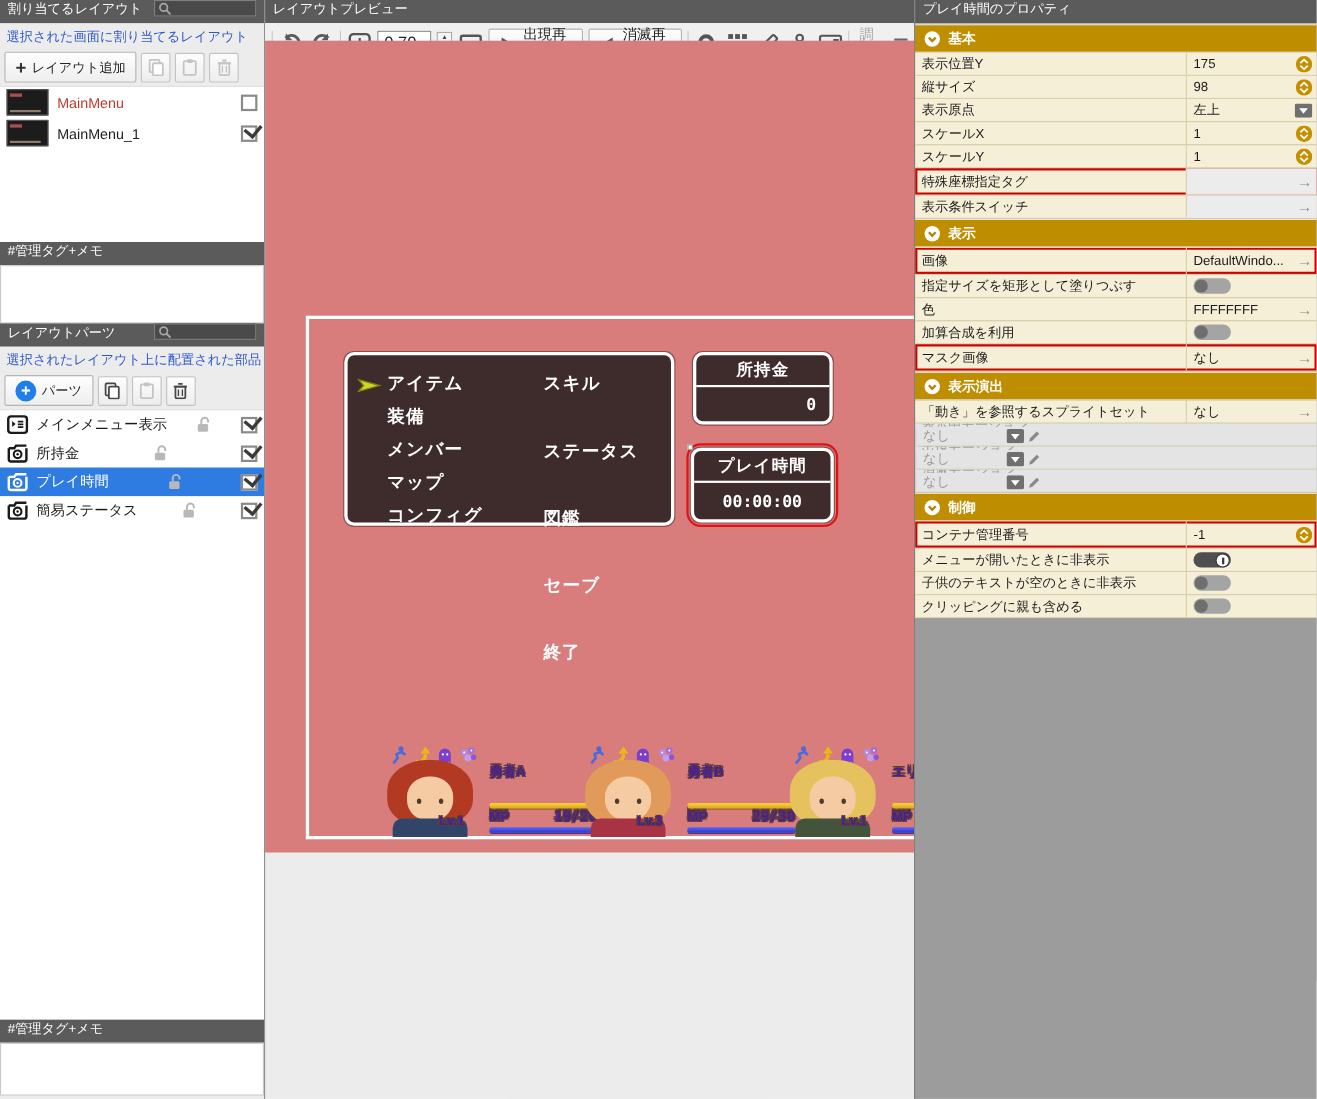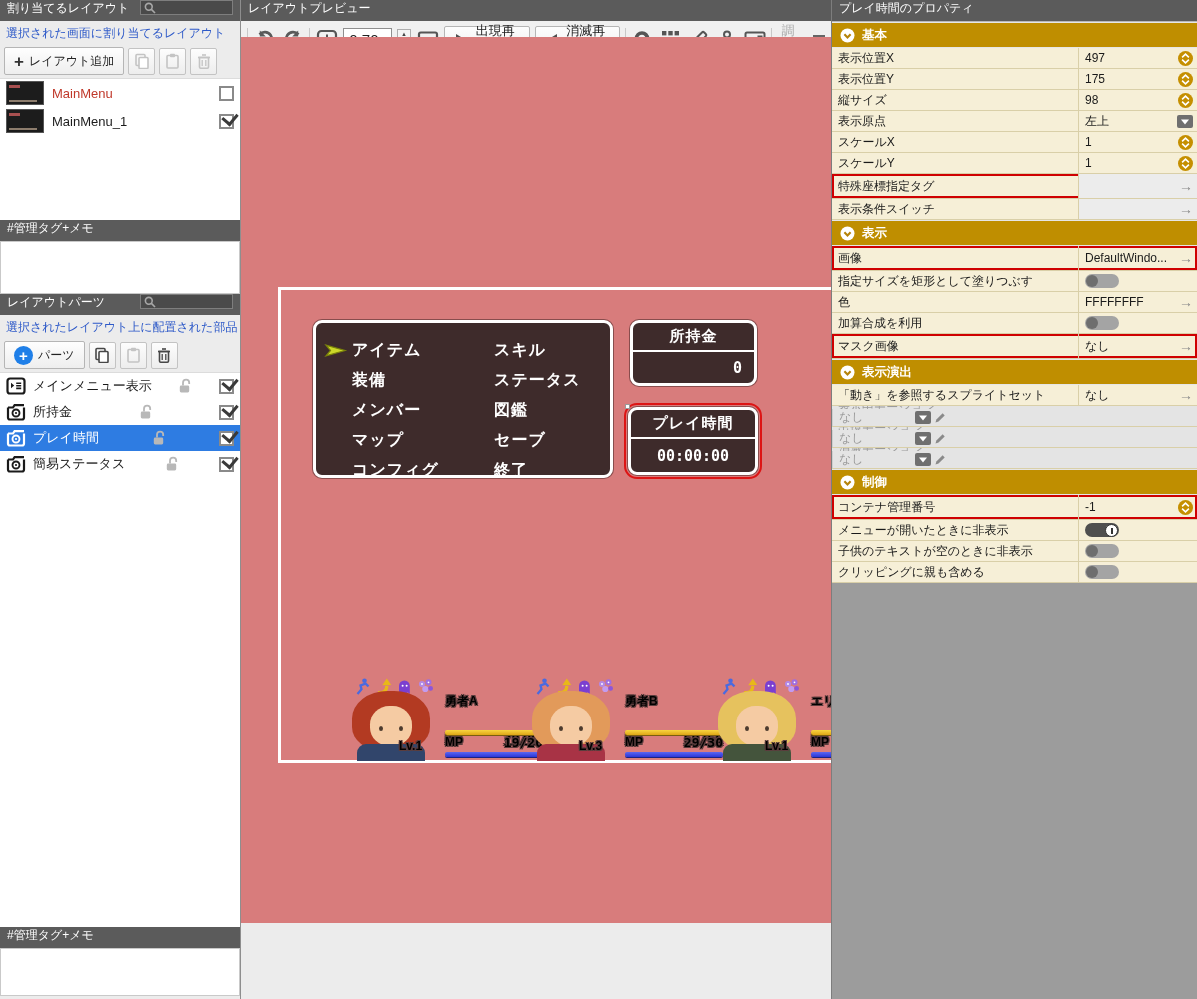--- a/index.html
+++ b/index.html
@@ -48,28 +48,28 @@
   .tico { color:#515151; display:flex; align-items:center; justify-content:center; width:26px; height:26px; }
   .zoom-field { width:54px; height:23px; border:1px solid #8f8f8f; background:#fff; font-size:15px; color:#222; display:flex; align-items:center; padding-left:5px; }
   .spincol { display:flex; flex-direction:column; gap:1px; }
   .spincol span { width:14px; height:10px; border:1px solid #adadad; background:#f4f4f4; font-size:6px; color:#444; display:flex; align-items:center; justify-content:center; }
   .playbtn { height:27px; border:1px solid #b5b5b5; background:linear-gradient(#fdfdfd,#efefef); border-radius:2px; display:flex; align-items:center; gap:7px; padding:0 11px; font-size:13px; color:#222; }
   .tri-r { width:0; height:0; border-left:10px solid #4f4f4f; border-top:6px solid transparent; border-bottom:6px solid transparent; }
   .tri-l { width:0; height:0; border-right:10px solid #4f4f4f; border-top:6px solid transparent; border-bottom:6px solid transparent; }
   .adjust { color:#ababab; font-size:13px; padding:0 4px; }
   .overflow-btn { margin-left:auto; width:13px; height:14px; border-top:2px solid #666; color:#555; font-size:8px; display:flex; align-items:center; justify-content:center; align-self:flex-start; margin-top:14px; }
 
-  .preview-area { position:absolute; left:0; top:37px; width:590px; height:886px; background:#d87c7c; overflow:hidden; }
+  .preview-area { position:absolute; left:0; top:37px; width:590px; height:738px; background:#d87c7c; overflow:hidden; }
   .game-frame { position:absolute; left:37px; top:250px; width:580px; height:476px; border:3px solid #fff; }
   .gbox { position:absolute; background:#3e2b2b; border:3px solid #fff; border-radius:9px; box-shadow:0 0 0 1px rgba(40,20,20,.45); color:#fff; }
   .menu-box { left:72px; top:283px; width:300px; height:158px; }
   .menu-col { position:absolute; top:12px; display:flex; flex-direction:column; }
   .menu-col .menu-item { height:30px; line-height:30px; font-size:16px; font-weight:bold; letter-spacing:1px; white-space:nowrap; }
   .menu-col.colL { left:36px; }
-  .menu-col.colR { left:178px; }
+  .menu-col.colR { left:178px;gap:31px; }
   .menu-cursor { position:absolute; left:8px; top:20px; }
   .money-box { left:389px; top:283px; width:127px; height:66px; }
   .pt-box { left:387px; top:370px; width:130px; height:68px; outline:2px solid #dd1414; outline-offset:2px; }
   .sel-handle { position:absolute; left:-6px; top:-6px; width:5px; height:5px; background:#fff; border:1px solid #999; }
   .gbox .gtitle { height:29px; display:flex; align-items:center; justify-content:center; font-size:15px; font-weight:bold; letter-spacing:1px; border-bottom:2px solid #fff; }
   .gbox .gval { flex:1; display:flex; align-items:center; font-family:"DejaVu Sans Mono",monospace; font-weight:bold; font-size:15px; }
   .gbox { display:flex; flex-direction:column; }
   .gval.right { justify-content:flex-end; padding-right:12px; }
   .gval.center { justify-content:center; }
 
@@ -78,21 +78,21 @@
   .sicons { position:absolute; left:8px; top:0; display:flex; gap:2px; }
   .portrait { position:absolute; left:0; top:14px; width:92px; height:70px; }
   .portrait .hair { position:absolute; left:7px; top:0; width:78px; height:60px; border-radius:46% 46% 40% 40%; }
   .portrait .face { position:absolute; left:25px; top:15px; width:42px; height:40px; border-radius:46%; background:#f5cba3; }
   .portrait .face::before, .portrait .face::after { content:""; position:absolute; top:20px; width:4px; height:5px; background:#4c3b2e; border-radius:50%; }
   .portrait .face::before { left:9px; } .portrait .face::after { right:9px; }
   .portrait .torso { position:absolute; left:12px; bottom:0; width:68px; height:17px; border-radius:9px 9px 0 0; }
   .member.m0 .hair{background:#b33a22;} .member.m0 .torso{background:#31456b;}
   .member.m1 .hair{background:#e29a5a;} .member.m1 .torso{background:#a83345;}
   .member.m2 .hair{background:#e6c25e;} .member.m2 .torso{background:#44543c;}
-  .otext { color:#000000; font-weight:bold; text-shadow:1px 1px 0 #5a3d3d,-1px 1px 0 #5a3d3d,1px -1px 0 #5a3d3d,-1px -1px 0 #5a3d3d; }
+  .otext { color:#4c1d95; font-weight:bold; text-shadow:1px 1px 0 #5a3d3d,-1px 1px 0 #5a3d3d,1px -1px 0 #5a3d3d,-1px -1px 0 #5a3d3d; }
   .mname { position:absolute; left:100px; top:16px; font-size:12px; }
   .srow { position:absolute; left:100px; width:98px; display:flex; justify-content:space-between; font-size:12px; }
   .srow .num { font-family:"DejaVu Sans Mono",monospace; font-size:13px; }
   .srow.hp { top:54px;text-decoration:underline; } .srow.mp { top:58px; }
   .gauge { position:absolute; left:100px; width:98px; height:5px; border-radius:2px; }
   .gauge.hp { top:53px; background:linear-gradient(#f8d440,#dfa616); box-shadow:0 1px 0 #7a5d10; }
   .gauge.mp { top:75px; background:linear-gradient(#5a66f0,#2a36d8); box-shadow:0 1px 0 #1a2280; }
   .mlv { position:absolute; left:54px; top:62px; font-size:12px; }
 
   
@@ -621,35 +621,20 @@
         <div class="sec-bar">
           <span>
             <svg width="15" height="15" viewBox="0 0 15 15">
               <circle cx="7.5" cy="7.5" r="7" fill="#fff"></circle>
               <path d="M4.4 6.2 7.5 9.4l3.1-3.2" fill="none" stroke="#b5830a" stroke-width="2.1"></path>
             </svg>
           </span>
           <span>基本</span>
         </div>
         <div class="prow">
-          <span class="plab">表示位置X</span>
-          <span class="pval">
-            <span class="vtext">497</span>
-            <span class="ctrls">
-              <span>
-                <svg width="15" height="15" viewBox="0 0 15 15">
-                  <circle cx="7.5" cy="7.5" r="7.5" fill="#c58f00"></circle>
-                  <path d="M4.1 6.4 7.5 3.2l3.4 3.2" fill="none" stroke="#fff" stroke-width="1.6"></path>
-                  <path d="M4.1 8.6 7.5 11.8l3.4-3.2" fill="none" stroke="#fff" stroke-width="1.6"></path>
-                </svg>
-              </span>
-            </span>
-          </span>
-        </div>
-        <div class="prow">
           <span class="plab">表示位置Y</span>
           <span class="pval">
             <span class="vtext">175</span>
             <span class="ctrls">
               <span>
                 <svg width="15" height="15" viewBox="0 0 15 15">
                   <circle cx="7.5" cy="7.5" r="7.5" fill="#c58f00"></circle>
                   <path d="M4.1 6.4 7.5 3.2l3.4 3.2" fill="none" stroke="#fff" stroke-width="1.6"></path>
                   <path d="M4.1 8.6 7.5 11.8l3.4-3.2" fill="none" stroke="#fff" stroke-width="1.6"></path>
                 </svg>

